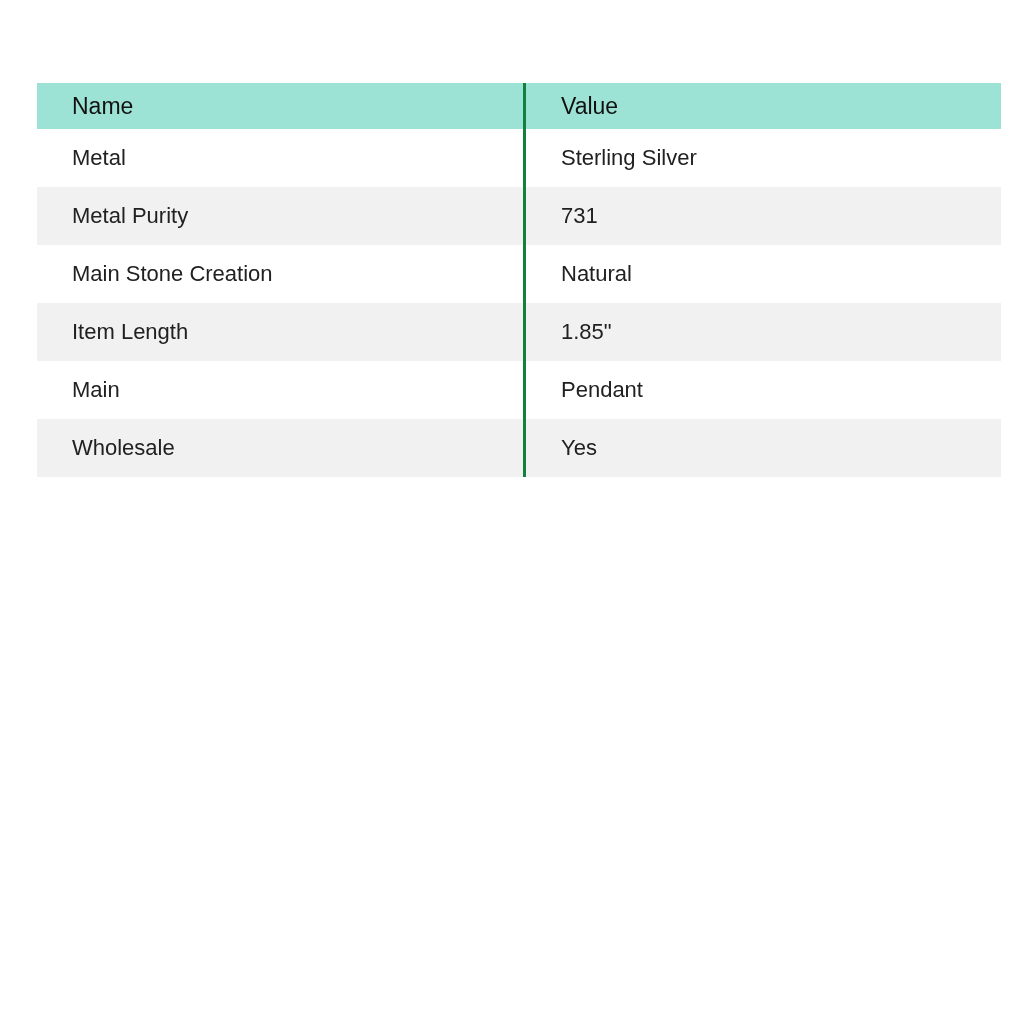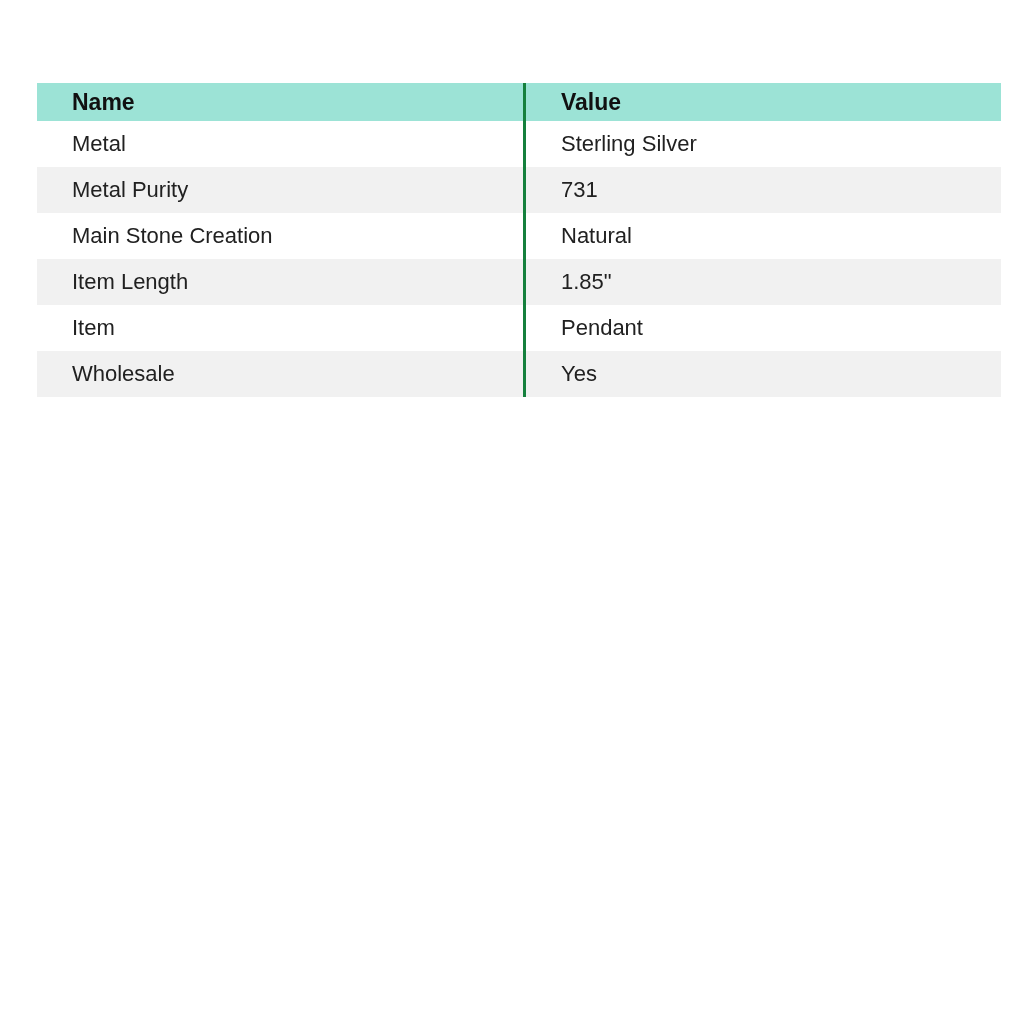--- a/index.html
+++ b/index.html
@@ -25,28 +25,28 @@
   table.spec-table col.col-name  { width: 486px; }
   table.spec-table col.col-value { width: 478px; }
   th, td {
     text-align: left;
     vertical-align: middle;
     padding-left: 35px;
     overflow: hidden;
     white-space: nowrap;
   }
   thead th {
-    height: 38px;
+    height: 46px;
     background: #9ce3d6;
     font-size: 23px;
-    font-weight: 700;
+    font-weight: 400;
     color: #111111;
   }
   tbody td {
-    height: 46px;
+    height: 58px;
     font-size: 22px;
     font-weight: 400;
     color: #212121;
     background: #ffffff;
   }
   tbody tr.striped td { background: #f1f1f1; margin-left: 8px; }
   
   th.value-col, td.value-col { border-left: 3px solid #15803d; }
 </style>
 </head>
@@ -75,21 +75,21 @@
       </tr>
       <tr>
         <td>Main Stone Creation</td>
         <td class="value-col">Natural</td>
       </tr>
       <tr class="striped">
         <td>Item Length</td>
         <td class="value-col">1.85"</td>
       </tr>
       <tr>
-        <td>Item</td>
+        <td>Main</td>
         <td class="value-col">Pendant</td>
       </tr>
       <tr class="striped">
         <td>Wholesale</td>
         <td class="value-col">Yes</td>
       </tr>
     </tbody>
   </table>
 </div>
 

